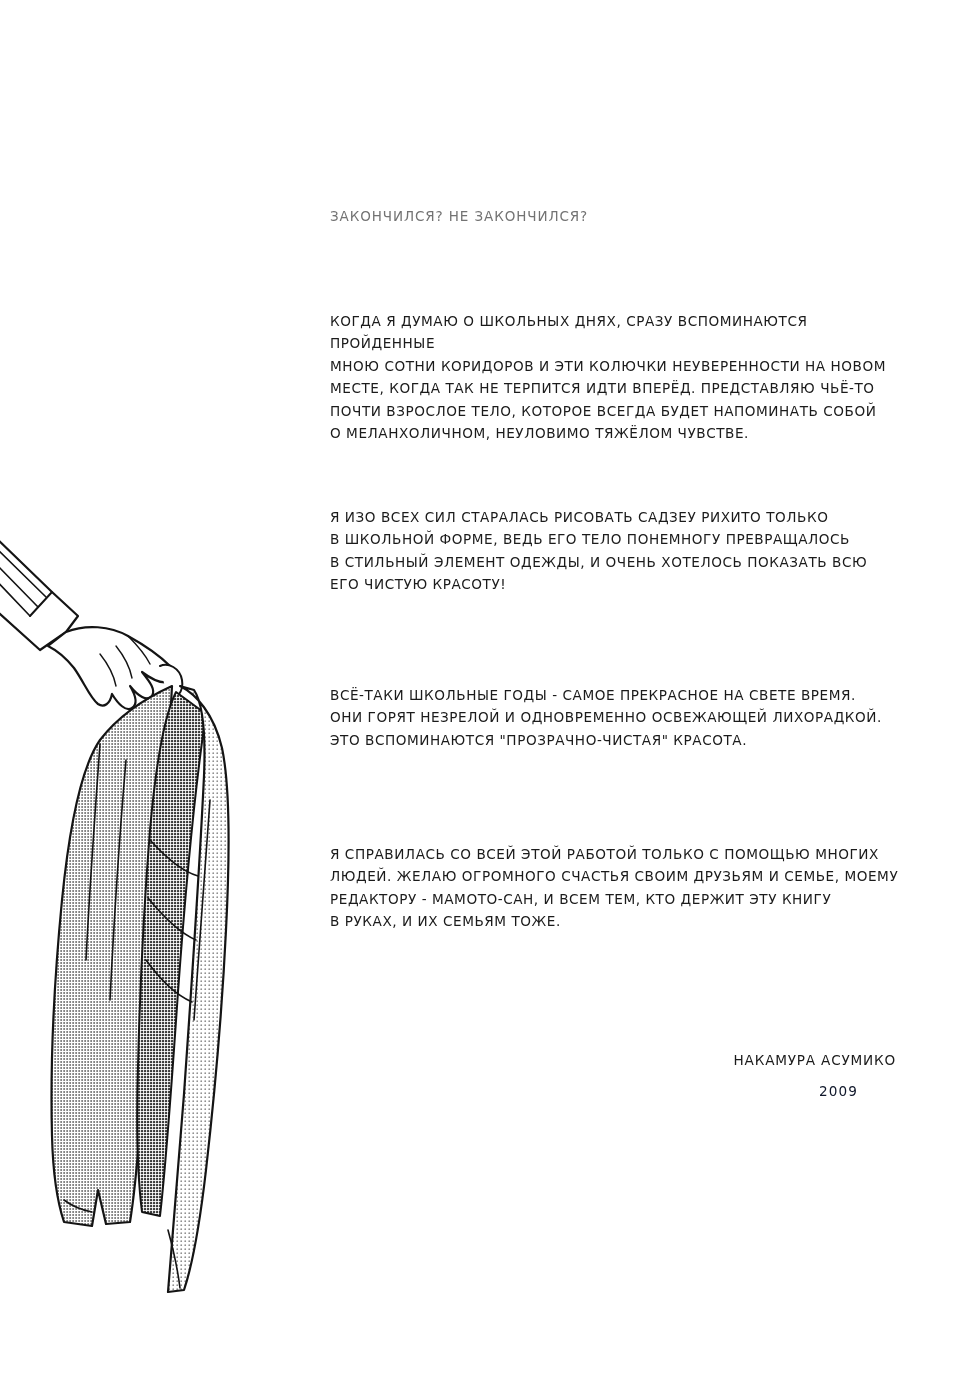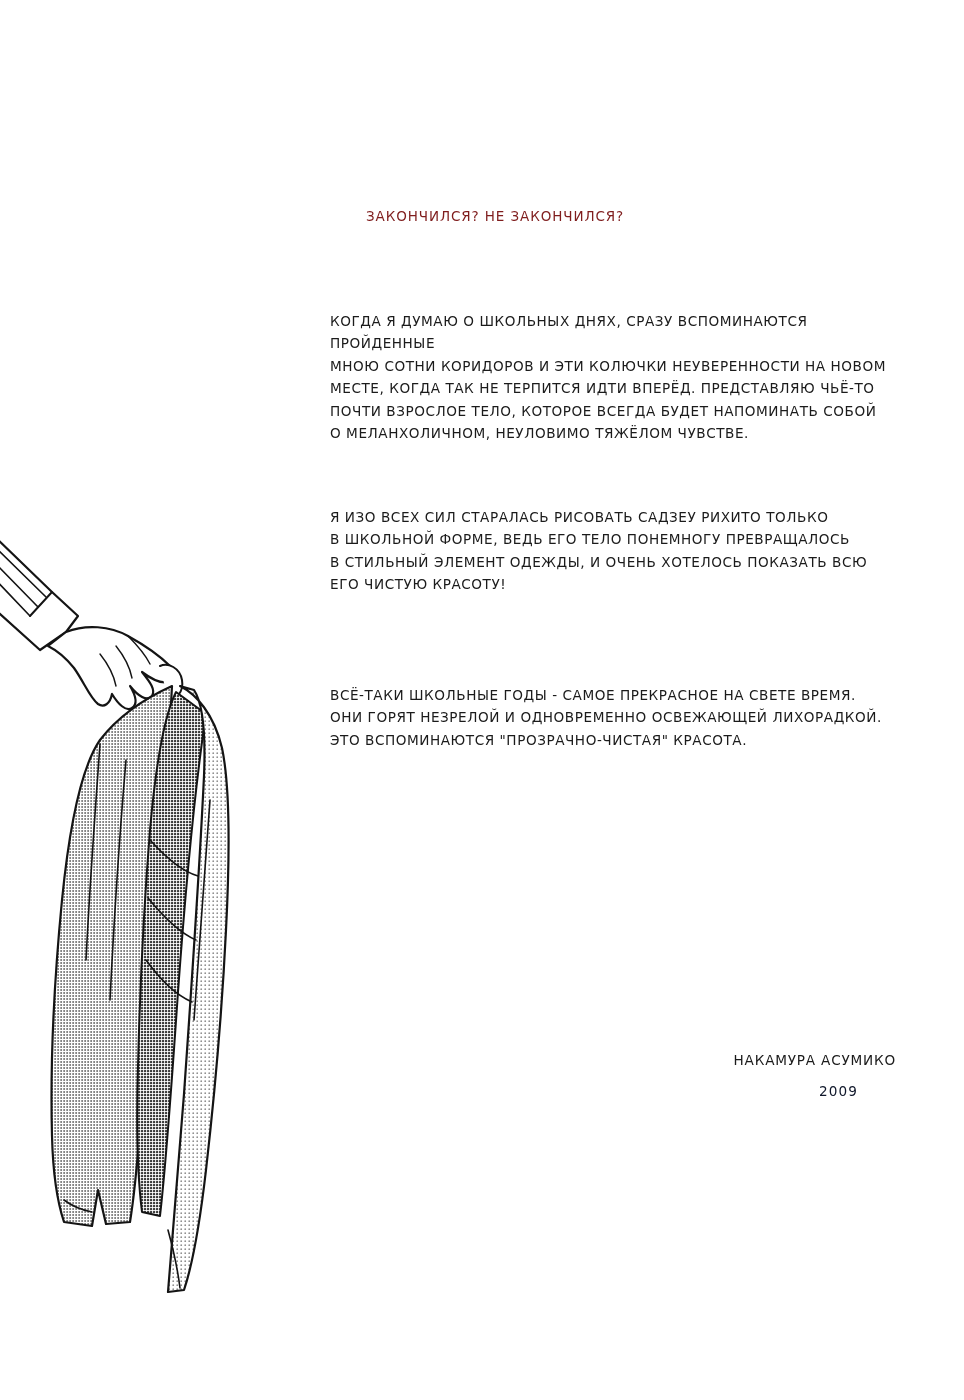--- a/index.html
+++ b/index.html
@@ -39,24 +39,23 @@
     width: 570px;
     height: 1400px;
   }
 
   .afterword-title {
     position: absolute;
     top: 208px;
     left: 0;
     font-size: 13.5px;
     letter-spacing: 0.9px;
-    color: #7f1d1d;
+    color: #737373;
     white-space: nowrap;
     font-family: "DejaVu Sans", sans-serif;
-    margin-left: 36px;
   }
 
   .para {
     position: absolute;
     left: 0;
     width: 570px;
     font-size: 13.6px;
     line-height: 22.4px;
     letter-spacing: 0.55px;
     color: #1b1b1b;
@@ -172,19 +171,23 @@
     <div class="para para-1">КОГДА Я ДУМАЮ О ШКОЛЬНЫХ ДНЯХ, СРАЗУ ВСПОМИНАЮТСЯ ПРОЙДЕННЫЕ
 МНОЮ СОТНИ КОРИДОРОВ И ЭТИ КОЛЮЧКИ НЕУВЕРЕННОСТИ НА НОВОМ
 МЕСТЕ, КОГДА ТАК НЕ ТЕРПИТСЯ ИДТИ ВПЕРЁД. ПРЕДСТАВЛЯЮ ЧЬЁ-ТО
 ПОЧТИ ВЗРОСЛОЕ ТЕЛО, КОТОРОЕ ВСЕГДА БУДЕТ НАПОМИНАТЬ СОБОЙ
 О МЕЛАНХОЛИЧНОМ, НЕУЛОВИМО ТЯЖЁЛОМ ЧУВСТВЕ.</div>
 
     <div class="para para-3">ВСЁ-ТАКИ ШКОЛЬНЫЕ ГОДЫ - САМОЕ ПРЕКРАСНОЕ НА СВЕТЕ ВРЕМЯ.
 ОНИ ГОРЯТ НЕЗРЕЛОЙ И ОДНОВРЕМЕННО ОСВЕЖАЮЩЕЙ ЛИХОРАДКОЙ.
 ЭТО ВСПОМИНАЮТСЯ "ПРОЗРАЧНО-ЧИСТАЯ" КРАСОТА.</div>
 
+    <div class="para para-4">Я СПРАВИЛАСЬ СО ВСЕЙ ЭТОЙ РАБОТОЙ ТОЛЬКО С ПОМОЩЬЮ МНОГИХ
+ЛЮДЕЙ. ЖЕЛАЮ ОГРОМНОГО СЧАСТЬЯ СВОИМ ДРУЗЬЯМ И СЕМЬЕ, МОЕМУ
+РЕДАКТОРУ - МАМОТО-САН, И ВСЕМ ТЕМ, КТО ДЕРЖИТ ЭТУ КНИГУ
+В РУКАХ, И ИХ СЕМЬЯМ ТОЖЕ.</div>
 
     <div class="sign-name">НАКАМУРА АСУМИКО</div>
 
     <div class="sign-year">2009</div>
   </div>
 
 </div>
 
 </body></html>

